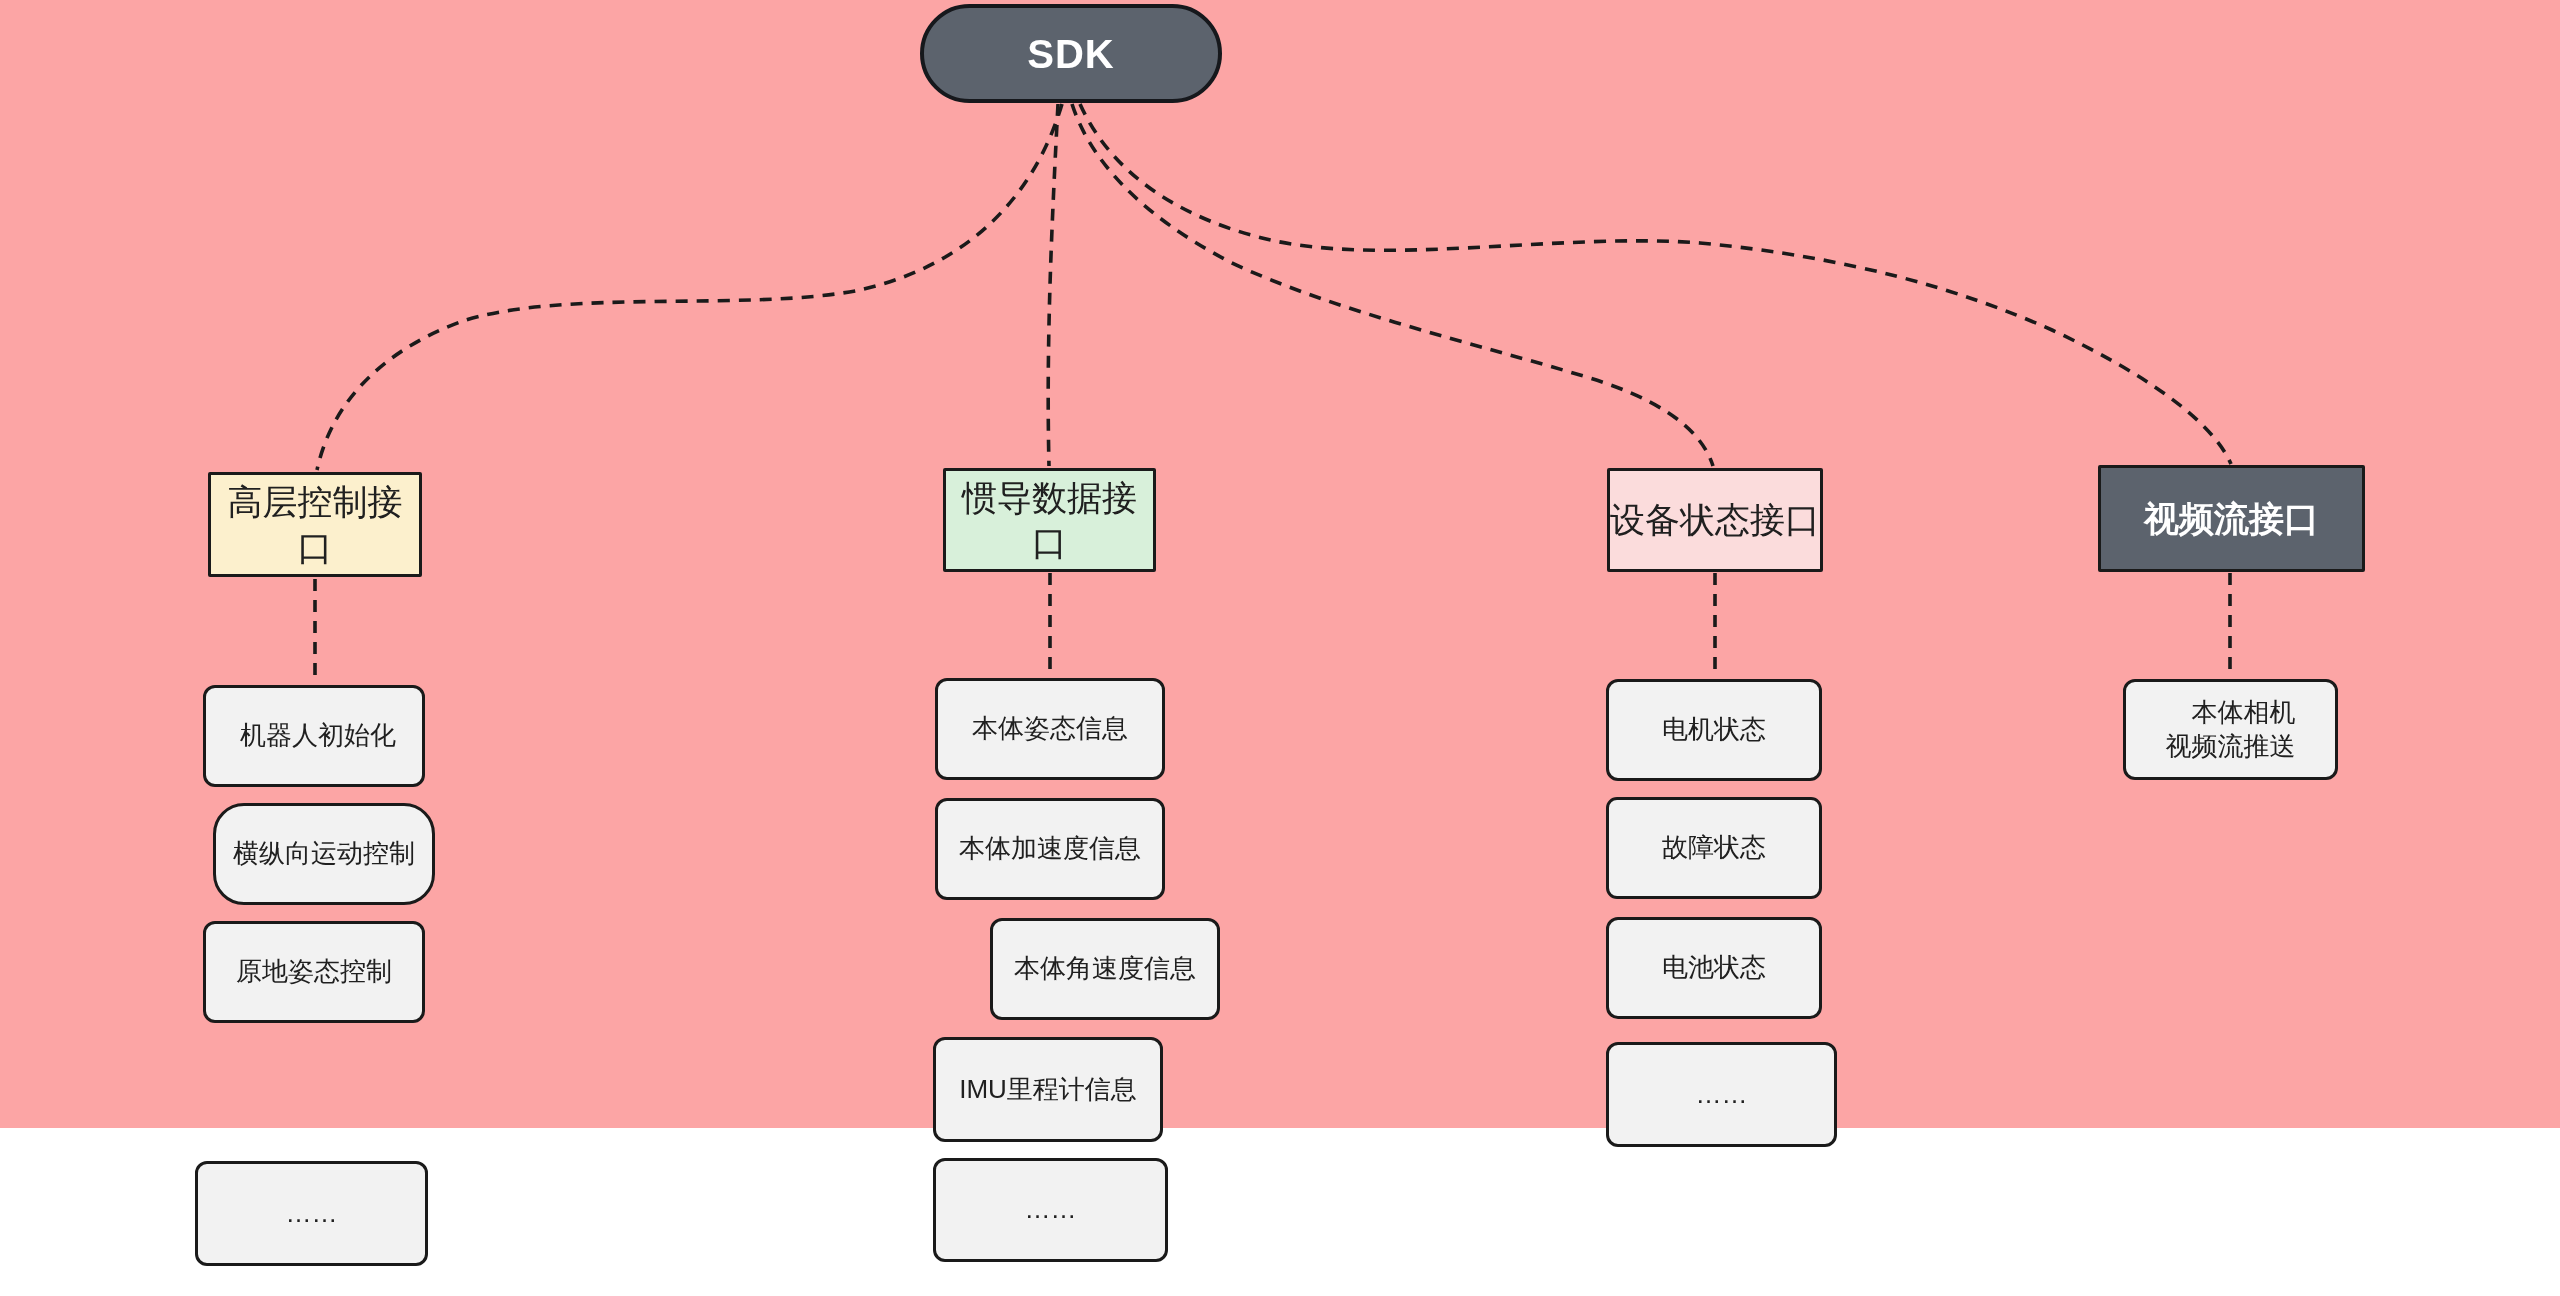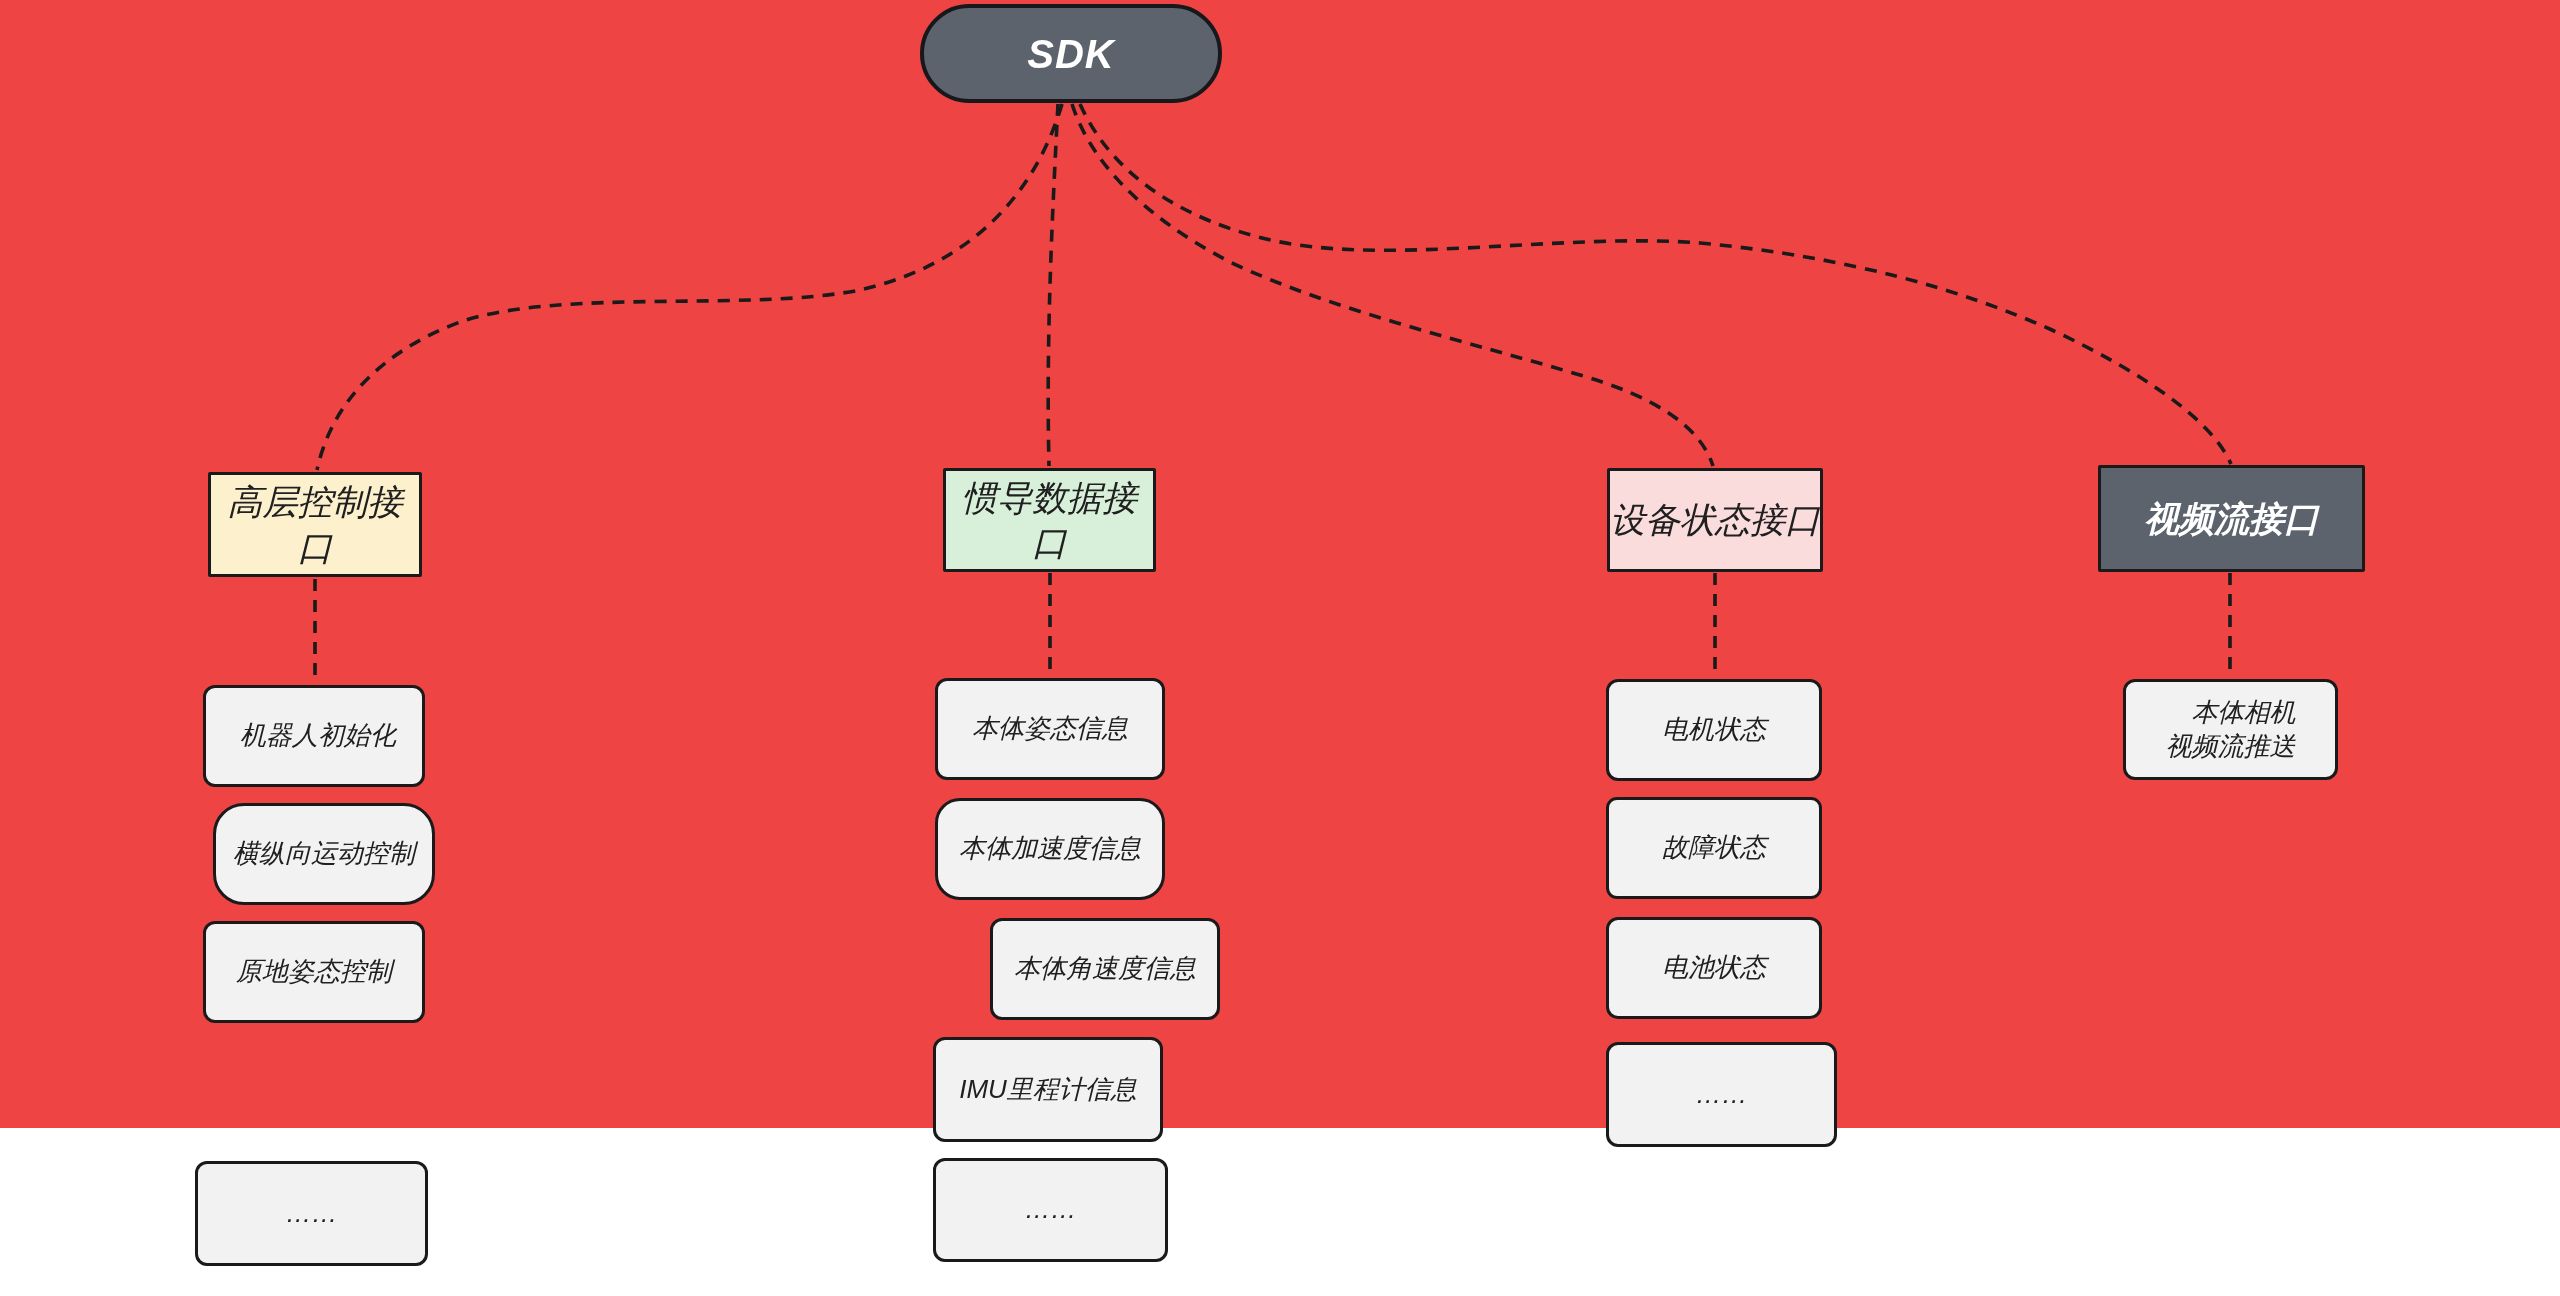--- a/index.html
+++ b/index.html
@@ -3,22 +3,21 @@
 <meta charset="utf-8">
 <style>
   html, body { margin: 0; padding: 0; background: #ffffff; }
   body {
     font-family: "Liberation Sans", "DejaVu Sans", sans-serif;
     width: 2560px; height: 1296px; overflow: hidden;
   }
   .canvas {
     position: relative;
     width: 2560px; height: 1128px;
-    background: #ef4444;
-    font-style: italic;
+    background: #fca5a5;
   }
   .connectors {
     position: absolute; left: 0; top: 0;
     width: 2560px; height: 1296px;
   }
   .connectors path, .connectors line {
     fill: none;
     stroke: #1a1a1a;
     stroke-width: 3.6;
     stroke-dasharray: 12 9;
@@ -82,21 +81,21 @@
   <div class="node node--root" style="left:920px; top:4px; width:302px; height:99px;">SDK</div>
 
   <div class="node node--branch" style="left: 208px; top: 472px; width: 214px; height: 105px; background-color: rgb(252, 240, 205);">高层控制接口</div>
   <div class="node node--child" style="left:203px; top:685px; width:222px; height:102px;padding-left:8px;">机器人初始化</div>
   <div class="node node--child" style="left:213px; top:803px; width:222px; height:102px;border-radius:31px;">横纵向运动控制</div>
   <div class="node node--child" style="left:203px; top:921px; width:222px; height:102px;">原地姿态控制</div>
   <div class="node node--child" style="left:195px; top:1161px; width:233px; height:105px;">……</div>
 
   <div class="node node--branch" style="left: 943px; top: 468px; width: 213px; height: 104px; background-color: rgb(216, 240, 218);">惯导数据接口</div>
   <div class="node node--child" style="left:935px; top:678px; width:230px; height:102px;">本体姿态信息</div>
-  <div class="node node--child" style="left:935px; top:798px; width:230px; height:102px;border-radius:25px;">本体加速度信息</div>
+  <div class="node node--child" style="left:935px; top:798px; width:230px; height:102px;">本体加速度信息</div>
   <div class="node node--child" style="left:990px; top:918px; width:230px; height:102px;">本体角速度信息</div>
   <div class="node node--child" style="left:933px; top:1037px; width:230px; height:105px;">IMU里程计信息</div>
   <div class="node node--child" style="left:933px; top:1158px; width:235px; height:104px;">……</div>
 
   <div class="node node--branch" style="left: 1607px; top: 468px; width: 216px; height: 104px; background-color: rgb(251, 220, 220);">设备状态接口</div>
   <div class="node node--child" style="left:1606px; top:679px; width:216px; height:102px;">电机状态</div>
   <div class="node node--child" style="left:1606px; top:797px; width:216px; height:102px;border-radius:11px;">故障状态</div>
   <div class="node node--child" style="left:1606px; top:917px; width:216px; height:102px;">电池状态</div>
   <div class="node node--child" style="left:1606px; top:1042px; width:231px; height:105px;">……</div>
 

